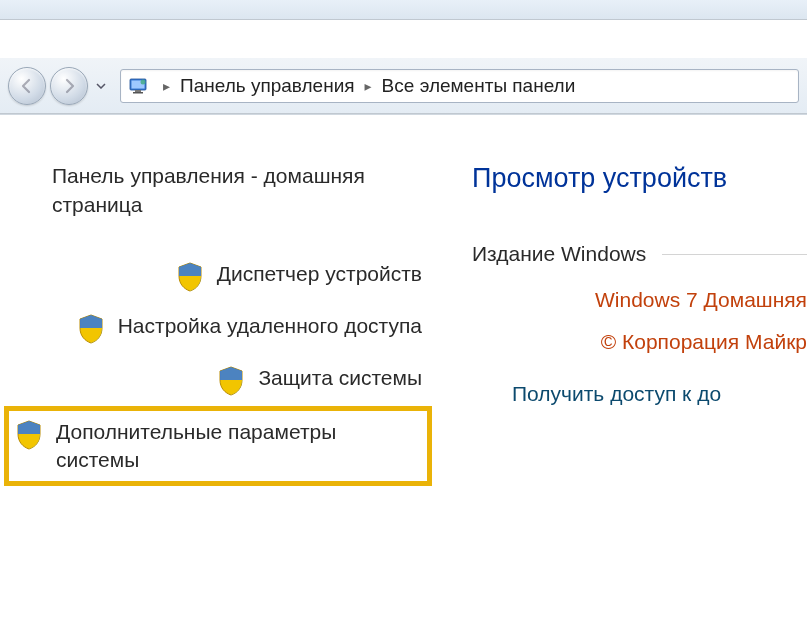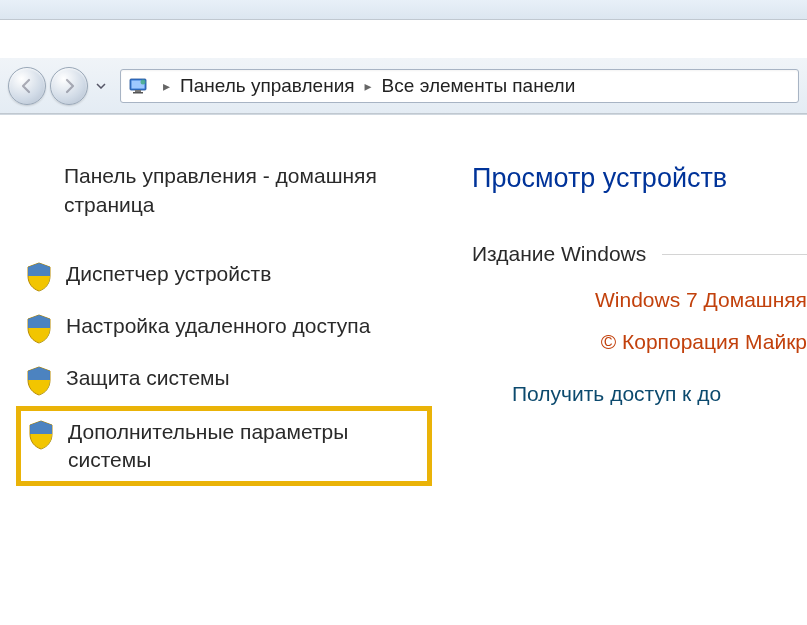--- a/index.html
+++ b/index.html
@@ -103,34 +103,35 @@
       top: 114px;
       left: 0;
       right: 0;
       bottom: 0;
       display: flex;
       background: #fff;
       border-top: 1px solid #d0d8e0;
     }
     .sidebar {
       width: 440px;
-      padding: 30px 8px 0 16px;
+      padding: 30px 8px 0 4px;
       flex-shrink: 0;
     }
     .sidebar-title {
       font-size: 21px;
       color: #2a2a2a;
       line-height: 1.4;
       padding: 16px 10px 30px 48px;
     }
     .sidebar-item {
       display: flex;
       align-items: flex-start;
       padding: 10px 10px;
       cursor: pointer;
+      justify-content: flex-end;
     }
     .sidebar-item.highlighted {
       border: 5px solid #eab308;
       padding: 7px 7px;
     }
     .shield-icon {
       width: 26px;
       height: 30px;
       margin-right: 14px;
       flex-shrink: 0;

